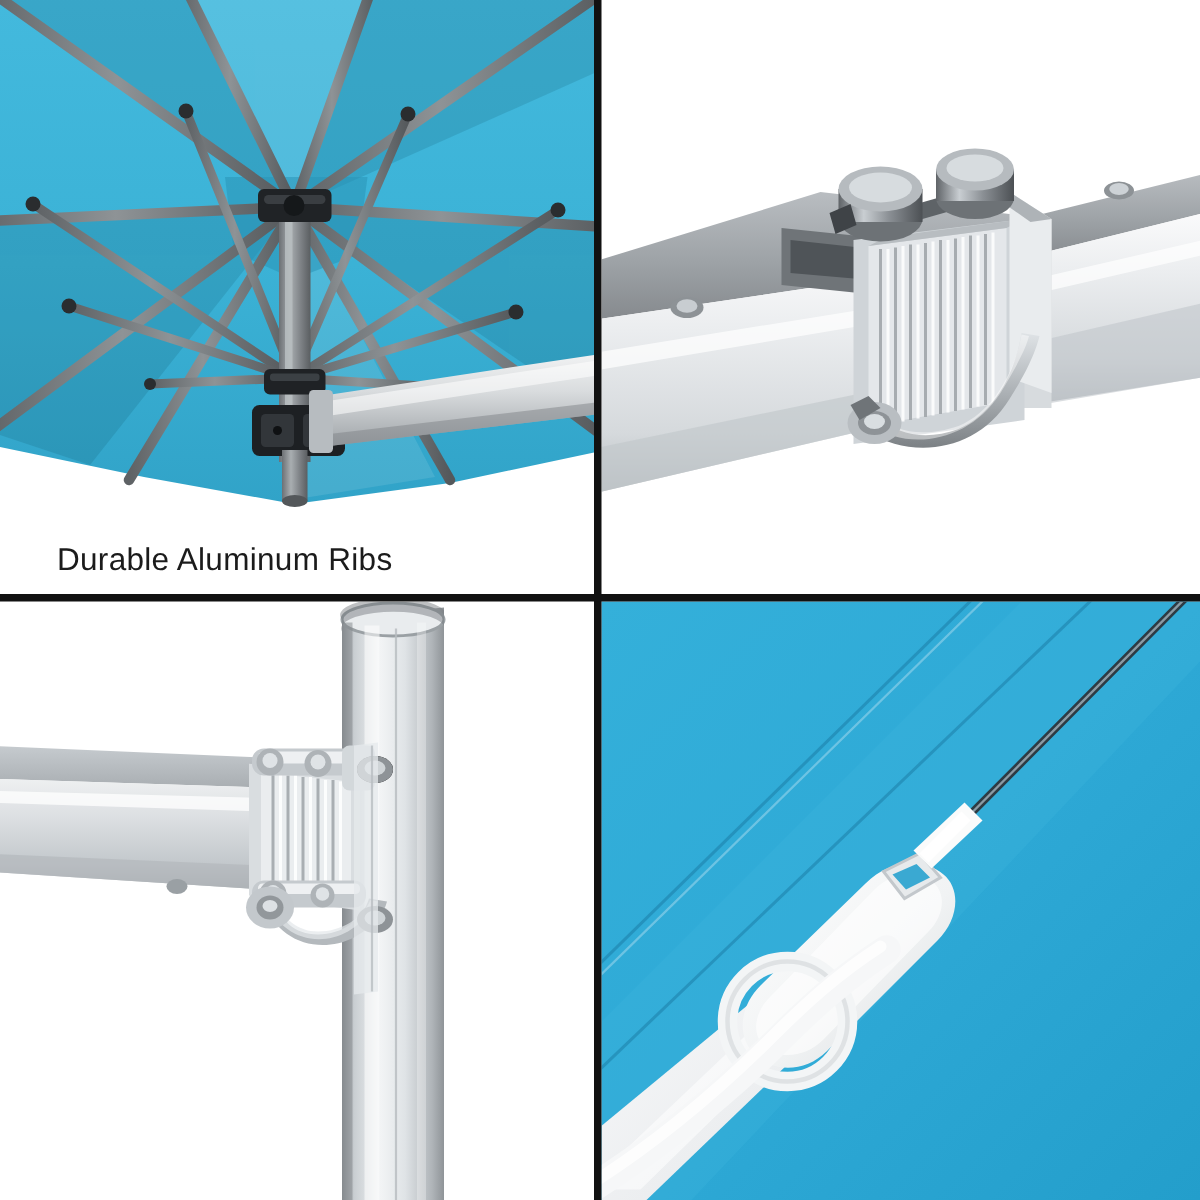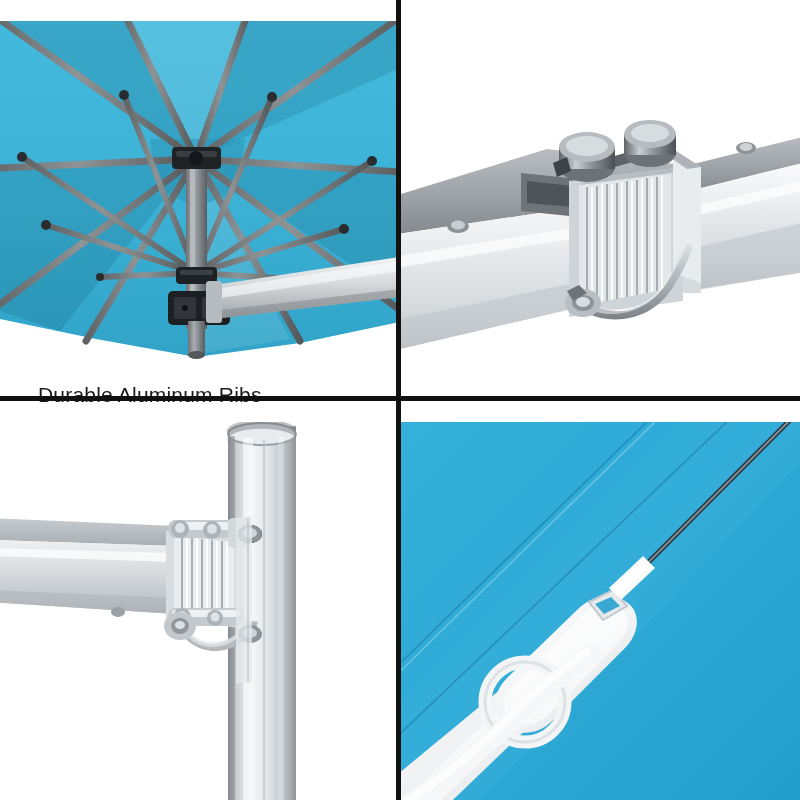--- a/index.html
+++ b/index.html
@@ -16,21 +16,20 @@
     width: 800px;
     height: 800px;
     overflow: hidden;
     background: #ffffff;
   }
 
   
   .panel {
     position: absolute;
     overflow: hidden;
-    margin-top: 21px;
   }
   #panel-ribs      { left: 0;   top: 0;   width: 396px; height: 396px; background:#ffffff; }
   #panel-pole      { left: 401px; top: 0; width: 399px; height: 396px; background:#ffffff; }
   #panel-connect   { left: 0;   top: 401px; width: 396px; height: 399px; background:#ffffff; }
   #panel-zipper    { left: 401px; top: 401px; width: 399px; height: 399px; background:#2ea9d6; }
 
   
   .divider {
     position: absolute;
     background: #111111;

